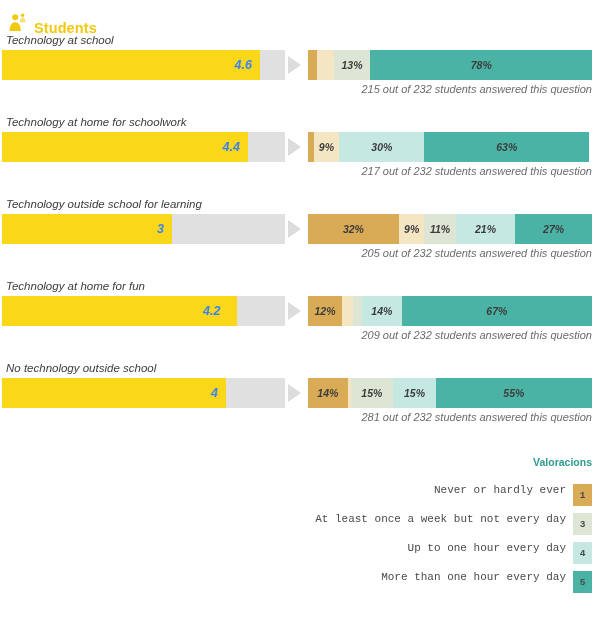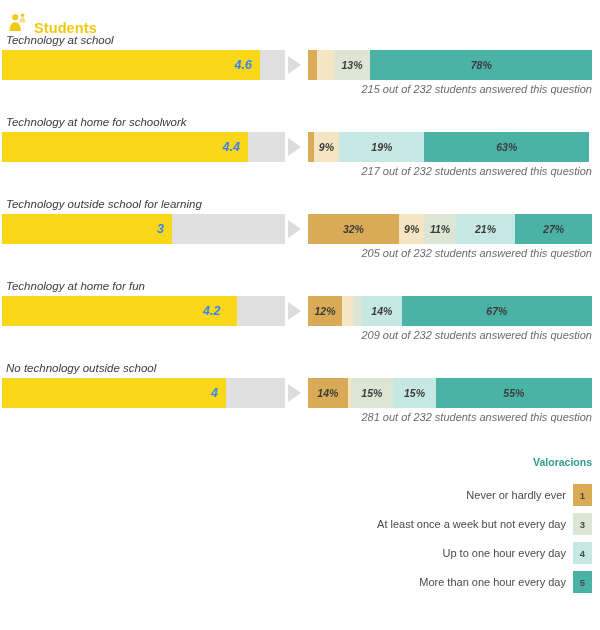--- a/index.html
+++ b/index.html
@@ -146,24 +146,25 @@
     padding-right: 8px;
     height: 18px;
     line-height: 14px;
     overflow: hidden;
   }
   .legend-rows {
     margin-top: 11px;
   }
   .legend-row {
     display: flex;
-    align-items: center;
+    align-items: flex-start;
     justify-content: flex-end;
     height: 22px;
     margin-bottom: 7px;
+    font-family: Liberation Mono, monospace;
   }
   .legend-label {
     font-size: 11px;
     color: #4a4a4a;
     white-space: nowrap;
     padding-right: 7px;
   }
   .legend-swatch {
     width: 19px;
     height: 22px;
@@ -213,21 +214,21 @@
       <div class="row-label">Technology at home for schoolwork</div>
       <div class="score-wrap">
         <div class="score-track"></div>
         <div class="score-fill" style="width: 246px; background: rgb(250, 215, 24);"></div>
         <div class="score-value" style="left: 212px; width: 26px; text-align: right;">4.4</div>
       </div>
       <div class="score-arrow" style="border-left-color: rgb(220, 220, 220);"></div>
       <div class="stack-wrap">
         <div class="seg" style="width: 5.68px; background: rgb(217, 171, 87);"></div>
         <div class="seg" style="width: 25.56px; background: rgb(244, 230, 195);">9%</div>
-        <div class="seg" style="width: 85.2px; background: rgb(198, 232, 227);">19%</div>
+        <div class="seg" style="width: 85.2px; background: rgb(198, 232, 227);">30%</div>
         <div class="seg" style="width: 164.72px; background: rgb(75, 179, 166);">63%</div>
       </div>
       <div class="footnote">217 out of 232 students answered this question</div>
     </div>
     <div class="row">
       <div class="row-label">Technology outside school for learning</div>
       <div class="score-wrap">
         <div class="score-track"></div>
         <div class="score-fill" style="width: 170px; background: rgb(250, 215, 24);"></div>
         <div class="score-value" style="left: 136px; width: 26px; text-align: right;">3</div>

